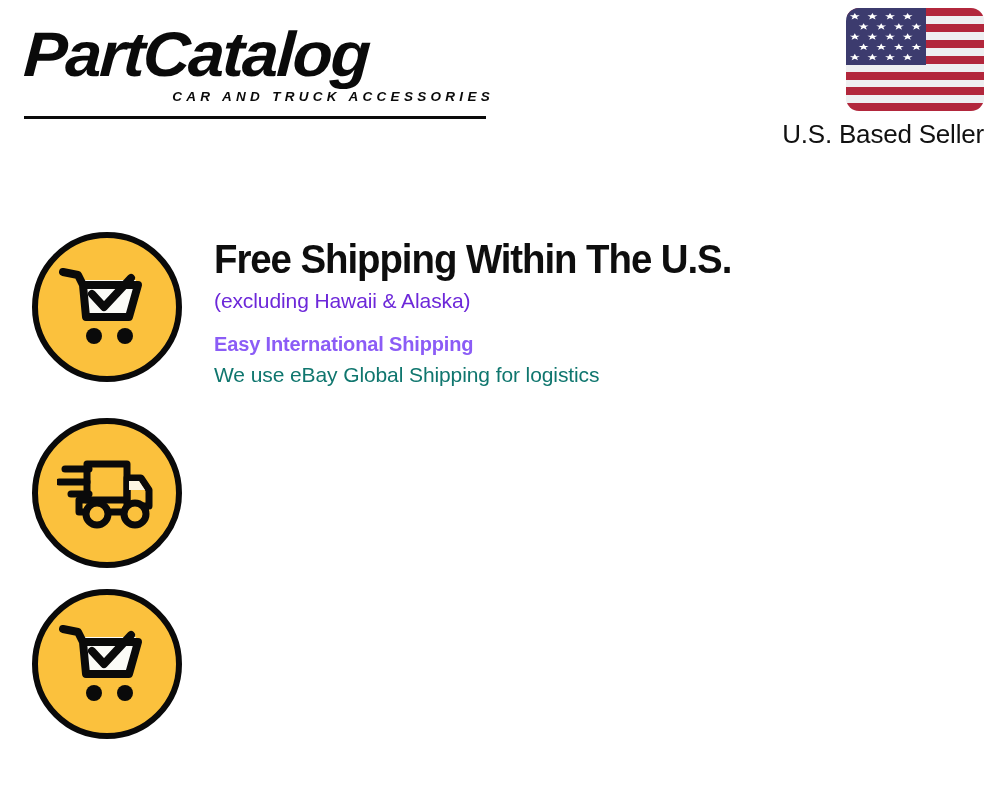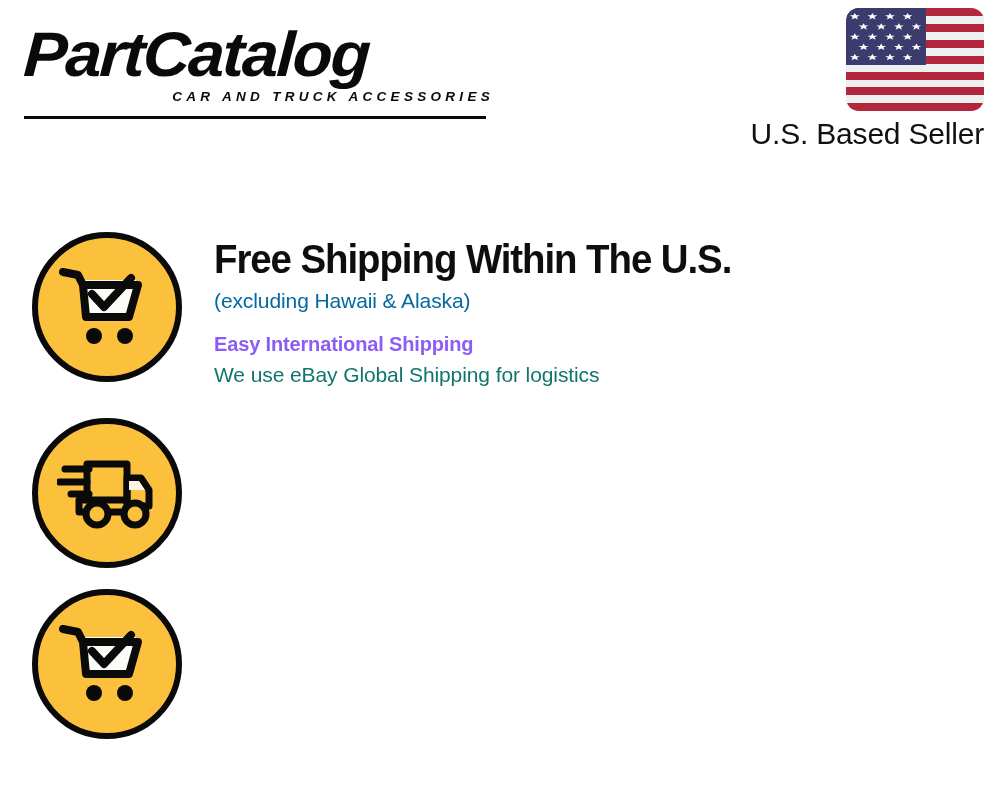--- a/index.html
+++ b/index.html
@@ -107,21 +107,21 @@
     left: 0;
     top: 0;
     width: 58%;
     height: 55%;
   }
   .seller-text {
     display: block;
     margin-top: 6px;
     font-family: "Liberation Sans", "DejaVu Sans", sans-serif;
     font-weight: 400;
-    font-size: 30px;
+    font-size: 26px;
     line-height: 34px;
     color: #111111;
     letter-spacing: -0.2px;
     white-space: nowrap;
   }
 
   
   .features {
     position: absolute;
     left: 0;
@@ -175,21 +175,21 @@
     margin: 0;
     white-space: nowrap;
     transform: scaleX(0.96);
     transform-origin: left center;
   }
   .feature-sub {
     font-family: "Liberation Sans", "DejaVu Sans", sans-serif;
     font-weight: 400;
     font-size: 21px;
     line-height: 30px;
-    color: #0369a1;
+    color: #6d28d9;
     margin: 4px 0 0 0;
     letter-spacing: -0.1px;
   }
   .feature-sub2-strong {
     font-family: "Liberation Sans", "DejaVu Sans", sans-serif;
     font-weight: 700;
     font-size: 20px;
     line-height: 28px;
     color: #8b5cf6;
     margin: 14px 0 0 0;

